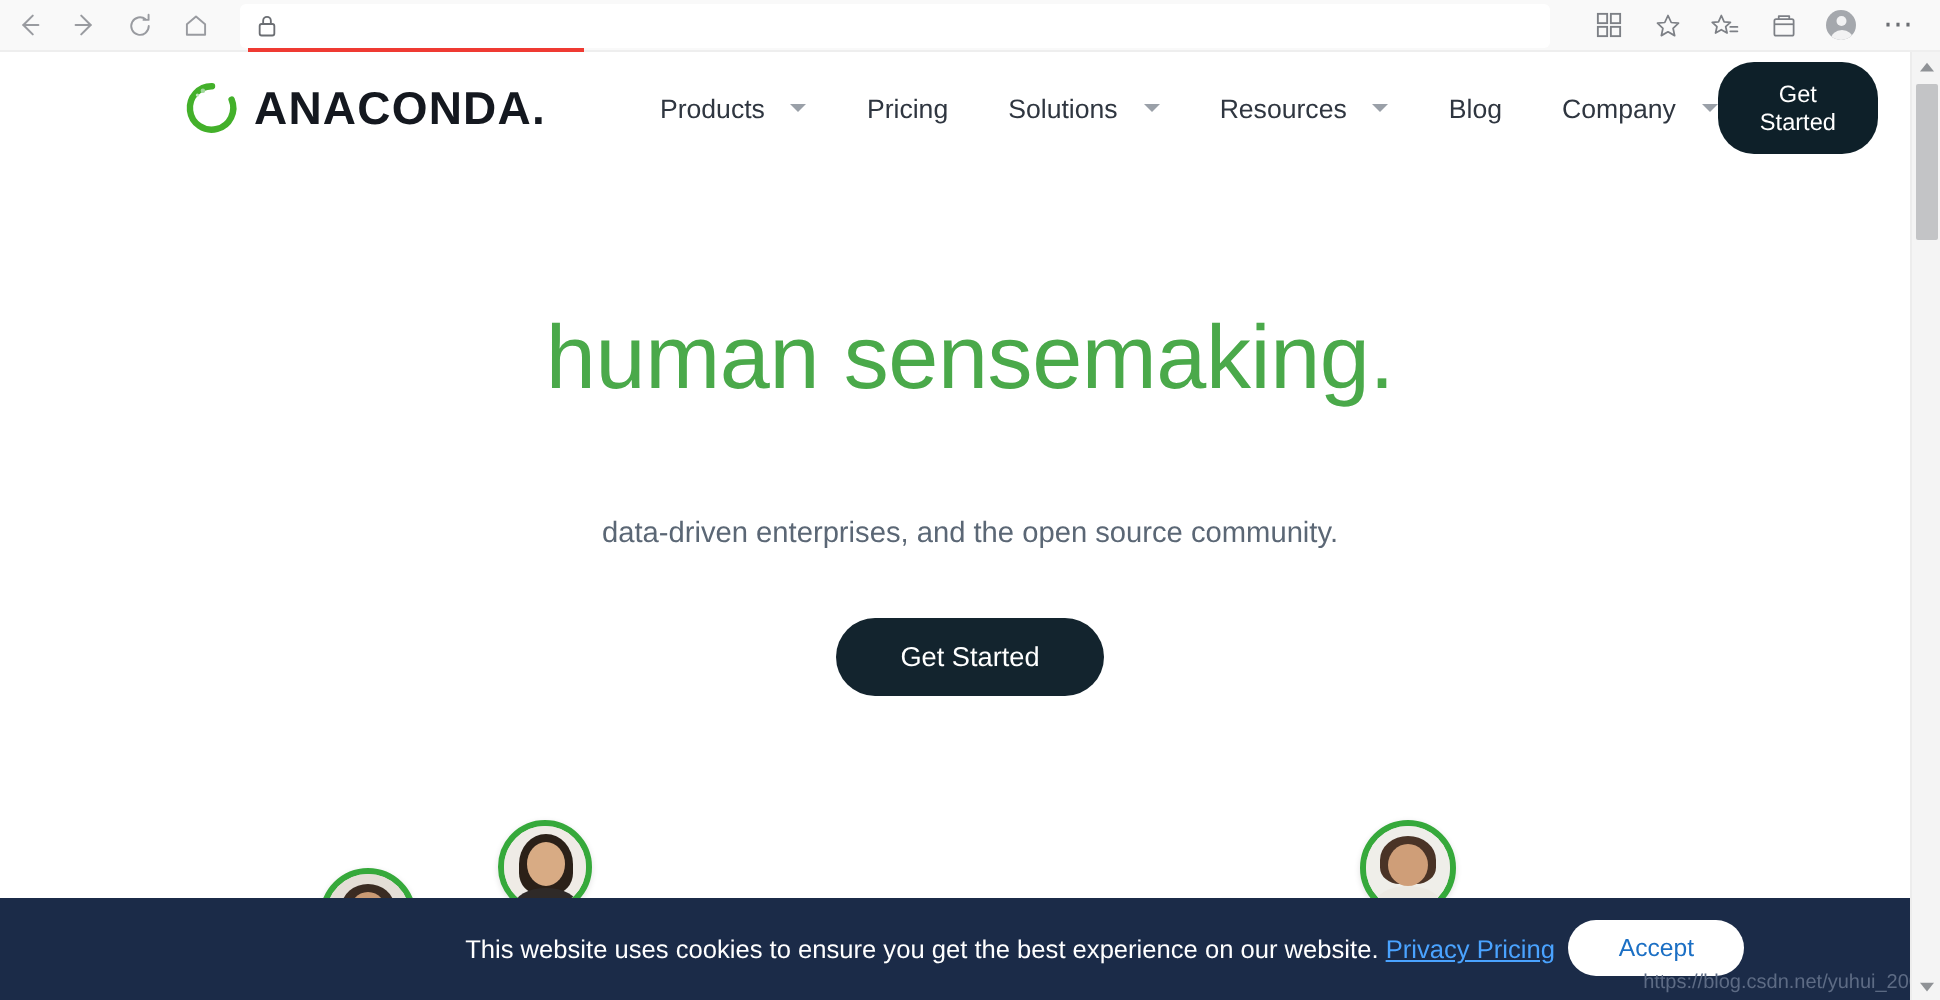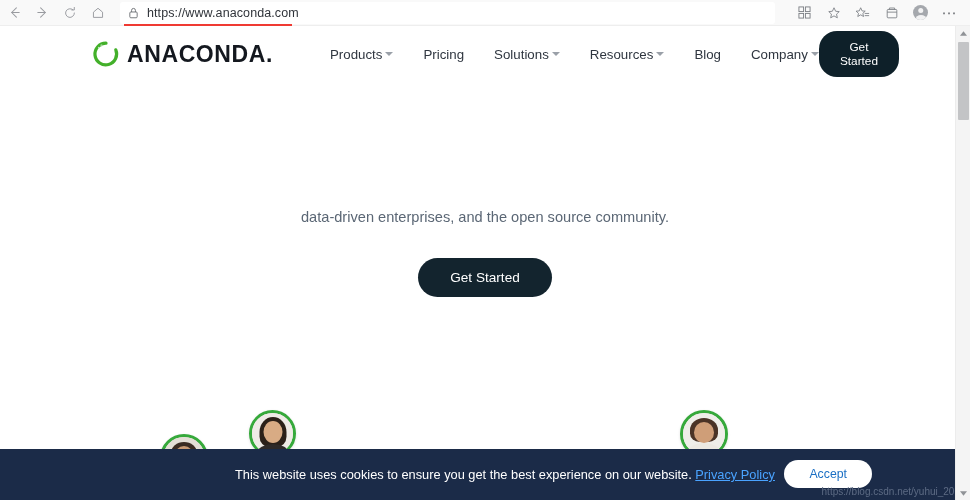--- a/index.html
+++ b/index.html
@@ -101,21 +101,21 @@
     color: #14181f;
   }
   .logo-dot { color: #14181f; }
 
   .main-nav {
     display: flex; align-items: center;
     margin-left: 57px;
     gap: 30px;
   }
   .nav-item {
-    display: flex; align-items: center; gap: 3px;
+    display: flex; align-items: center; gap: 13px;
     font-size: 13.3px;
     color: #2f3640;
     cursor: pointer;
   }
   .caret {
     width: 0; height: 0;
     border-left: 4px solid transparent;
     border-right: 4px solid transparent;
     border-top: 4px solid #9aa0a8;
   }
@@ -273,21 +273,20 @@
     </svg>
   </div>
 
   <div class="url-bar">
     <span class="lock-icon">
       <svg width="11" height="12" viewBox="0 0 12 13" fill="none" stroke="currentColor" stroke-width="1">
         <rect x="2" y="5.4" width="8" height="6.3" rx="1.1"></rect>
         <path d="M3.9 5.4 V3.6 A2.1 2.1 0 0 1 8.1 3.6 V5.4"></path>
       </svg>
     </span>
-    <span class="url-text">https://www.anaconda.com</span>
     <span class="url-underline"></span>
   </div>
 
   <div class="chrome-right">
     <div class="chrome-icon">
       <svg width="13" height="13" viewBox="0 0 14 14" fill="none" stroke="currentColor" stroke-width="1">
         <rect x="1" y="1" width="5" height="5"></rect>
           <rect x="8" y="1" width="5" height="5"></rect>
         <rect x="1" y="8" width="5" height="5"></rect>
           <rect x="8" y="8" width="5" height="5"></rect>
@@ -357,20 +356,21 @@
         <span>Company</span>
         <span class="caret"></span>
       </div>
     </nav>
 
     <button class="header-cta">Get Started</button>
   </div>
 
   <div class="hero">
     <h1 class="hero-title">
+      <span class="accent">human sensemaking.</span>
     </h1>
     <p class="hero-sub">
       <br>
       <span>data-driven enterprises, and the open source community.</span>
     </p>
     <button class="hero-cta">Get Started</button>
   </div>
 
   <div>
     <div class="avatar" style="left:160px; top:408px; width:48px; height:48px;">
@@ -411,21 +411,21 @@
         <span class="hair" style="top:2px; width:24px; height:16px; background:#6e6e70"></span>
         <span class="head" style="top:5px; width:17px; height:19px; background:#b5825c"></span>
         <span class="body" style="top:24px; width:30px; height:18px; background:#7b7b7d"></span>
       </span>
     </div>
   </div>
 
   <div class="cookie-banner">
     <div class="cookie-text">
       <span>This website uses cookies to ensure you get the best experience on our website.</span>
-      <a class="cookie-link" href="#">Privacy Policy</a>
+      <a class="cookie-link" href="#">Privacy Pricing</a>
     </div>
     <button class="accept-btn">Accept</button>
     <span class="watermark">https://blog.csdn.net/yuhui_200</span>
   </div>
 </div>
 
 <div class="scrollbar">
   <div class="sb-arrow">
     <svg width="7" height="5" viewBox="0 0 8 5">
         <path d="M4 0 L8 5 H0 Z" fill="currentColor"></path>

